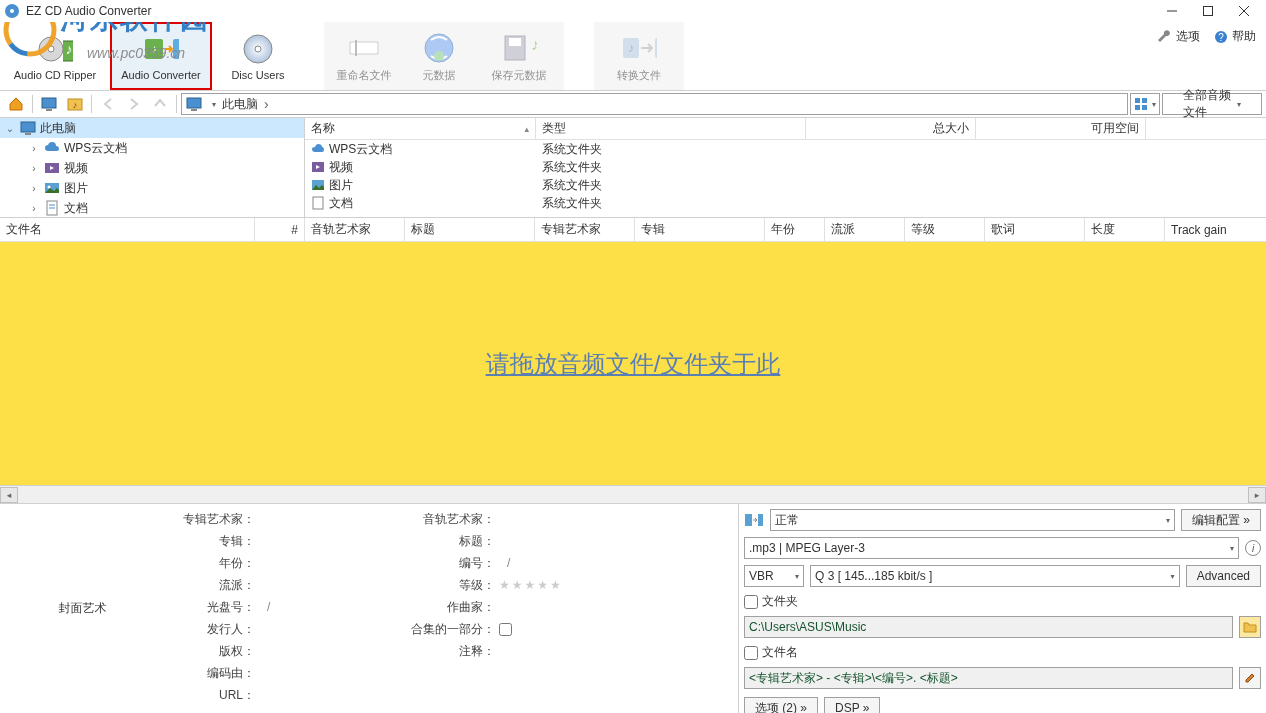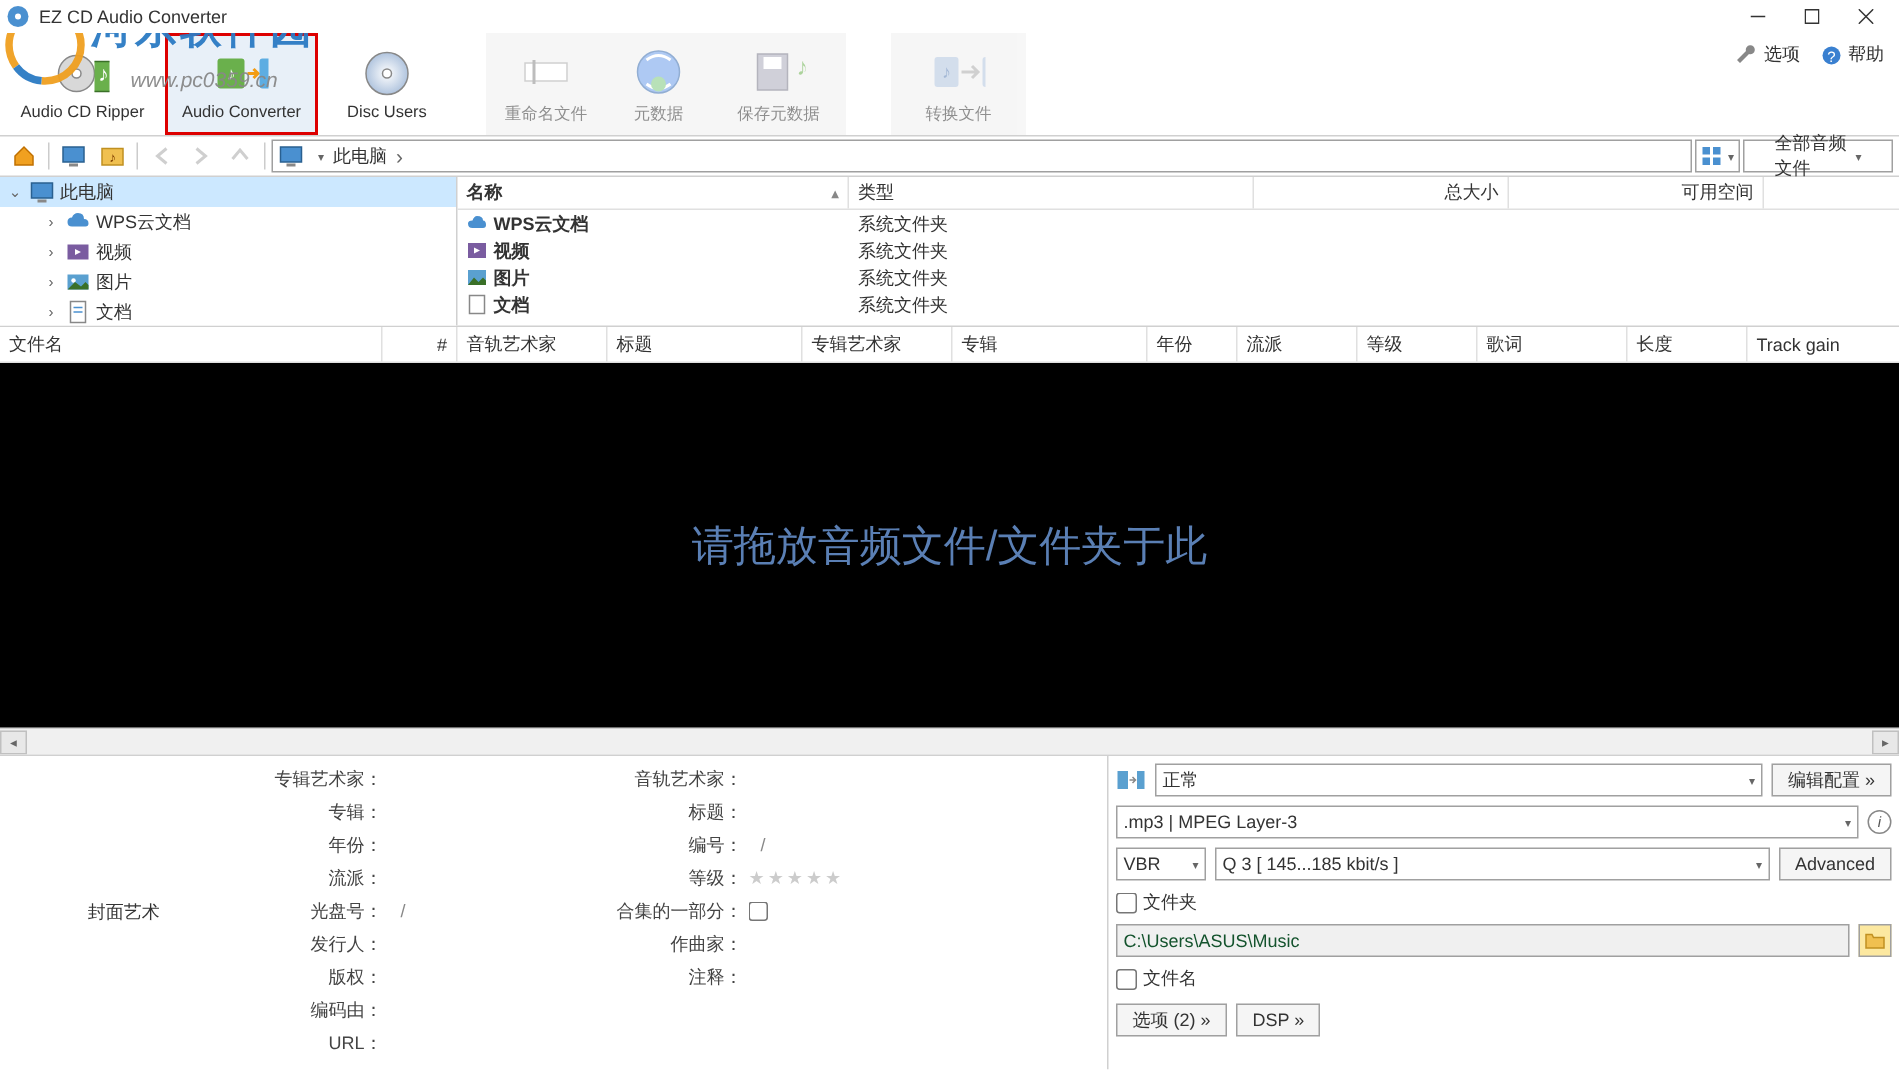--- a/index.html
+++ b/index.html
@@ -45,21 +45,21 @@
 .fl-header { display: flex; height: 22px; border-bottom: 1px solid #e0e0e0; }
 .fl-header .col { border-right: 1px solid #e0e0e0; padding: 0 6px; display: flex; align-items: center; font-size: 12px; color: #333; cursor: pointer; }
 .fl-rows { flex: 1; overflow: hidden; }
 .fl-row { display: flex; height: 18px; align-items: center; }
 .fl-row .cell { padding: 0 6px; display: flex; align-items: center; gap: 4px; font-size: 12px; }
 
 .track-header { height: 24px; display: flex; align-items: center; border-bottom: 1px solid #e0e0e0; background: #fff; }
 .track-header .th { border-right: 1px solid #e0e0e0; padding: 0 6px; font-size: 12px; display: flex; align-items: center; height: 100%; cursor: pointer; }
 .track-header .th:last-child { border-right: none; }
 
-.drop-zone { flex: 1; display: flex; align-items: center; justify-content: center; background: #000000; color: #5a7fb4; font-size: 28px; position: relative; }
+.drop-zone { flex: 1; display: flex; align-items: center; justify-content: center; background: #fde047; color: #5a7fb4; font-size: 24px; position: relative; text-decoration: underline; }
 
 .bottom-scroll { height: 18px; background: #f0f0f0; border-top: 1px solid #d0d0d0; display:flex; align-items:center; }
 .bottom-scroll .sb-btn { width:18px; height:16px; background:#e8e8e8; border:1px solid #c0c0c0; display:flex; align-items:center; justify-content:center; font-size:9px; color:#666;}
 .bottom-scroll .sb-track { flex:1; background:#f0f0f0; height:16px;}
 
 .details-pane { height: 210px; display: flex; border-top: 1px solid #d0d0d0; background: #fff; }
 .cover-art { width: 165px; display: flex; flex-direction: column; align-items: center; justify-content: center; border-right: 0; padding: 4px; }
 .cover-art .label { font-size: 12px; color: #333; }
 .meta-col { display: flex; flex-direction: column; padding: 6px 10px; gap: 4px; font-size: 12px; }
 .meta-col .row { display: flex; gap: 4px; align-items: center; height: 18px; }
@@ -74,21 +74,21 @@
 .rp-input { height: 22px; border: 1px solid #a0a0a0; background: #f0f0f0; padding: 0 4px; font-size: 12px; color: #14532d; flex: 1; }
 .rp-check { display: flex; align-items: center; gap: 4px; font-size: 12px; }
 .rp-check input { width: 14px; height: 14px; }
 .info-icon { width: 16px; height: 16px; border-radius: 50%; border: 1px solid #888; display: flex; align-items: center; justify-content: center; font-size: 10px; font-style: italic; color: #555; cursor: pointer; }
 .folder-browse { width: 22px; height: 22px; border: 1px solid #a0a0a0; background: #fce8a0; display: flex; align-items: center; justify-content: center; cursor: pointer; font-size: 10px; }
 
 svg { display: block; }
 .chev::after { content: "›"; font-size: 14px; color: #666; margin: 0 2px; }
 .dd-arrow { font-size: 8px; color: #666; margin-left: 4px; }
 
-.col-name { width: 261px; font-weight: bold; }
+.col-name { width: 231px; }
 .col-type { width: 270px; }
 .col-size { width: 170px; text-align: right; justify-content: flex-end;}
 .col-free { width: 170px; text-align: right; justify-content: flex-end;}
 
 </style>
 </head>
 <body>
 
 <div class="watermark-logo">
   <svg class="logo-circle" width="56" height="56">
@@ -470,26 +470,26 @@
     <div class="row">
         <span class="lbl" style="width:110px">编号：</span>
         <span class="val"></span>
         <span style="margin:0 4px;color:#888">/</span>
       </div>
     <div class="row">
         <span class="lbl" style="width:110px">等级：</span>
         <span class="stars">★★★★★</span>
       </div>
     <div class="row">
+        <span class="lbl" style="width:110px">作曲家：</span>
+        <span class="val"></span>
+      </div>
+    <div class="row">
         <span class="lbl" style="width:110px">合集的一部分：</span>
         <input type="checkbox" style="">
-      </div>
-    <div class="row">
-        <span class="lbl" style="width:110px">作曲家：</span>
-        <span class="val"></span>
       </div>
     <div class="row">
         <span class="lbl" style="width:110px">注释：</span>
         <span class="val"></span>
       </div>
   </div>
   <div style="flex:1"></div>
 
   <div class="right-panel">
     <div class="rp-row">
@@ -531,18 +531,26 @@
       <div class="folder-browse">
           <svg width="14" height="12">
             <path d="M1 2 L5 2 L6 4 L13 4 L13 11 L1 11 Z" fill="#f0c050" stroke="#c09020"></path>
           </svg>
         </div>
     </div>
     <div class="rp-check">
         <input type="checkbox" style="">
         <span>文件名</span>
       </div>
+    <div class="rp-row">
+      <input class="rp-input" readonly="" value="&lt;专辑艺术家&gt; - &lt;专辑&gt;\&lt;编号&gt;. &lt;标题&gt;" style="">
+      <div class="folder-browse" style="background:#f5f5f5">
+          <svg width="12" height="12">
+            <path d="M2 10 L2 8 L8 2 L10 4 L4 10 Z" fill="#d08030" stroke="#905010"></path>
+          </svg>
+        </div>
+    </div>
     <div class="rp-row" style="margin-top:2px">
       <div class="rp-btn">选项 (2) »</div>
       <div class="rp-btn">DSP »</div>
     </div>
   </div>
 </div>
 
 </body></html>

